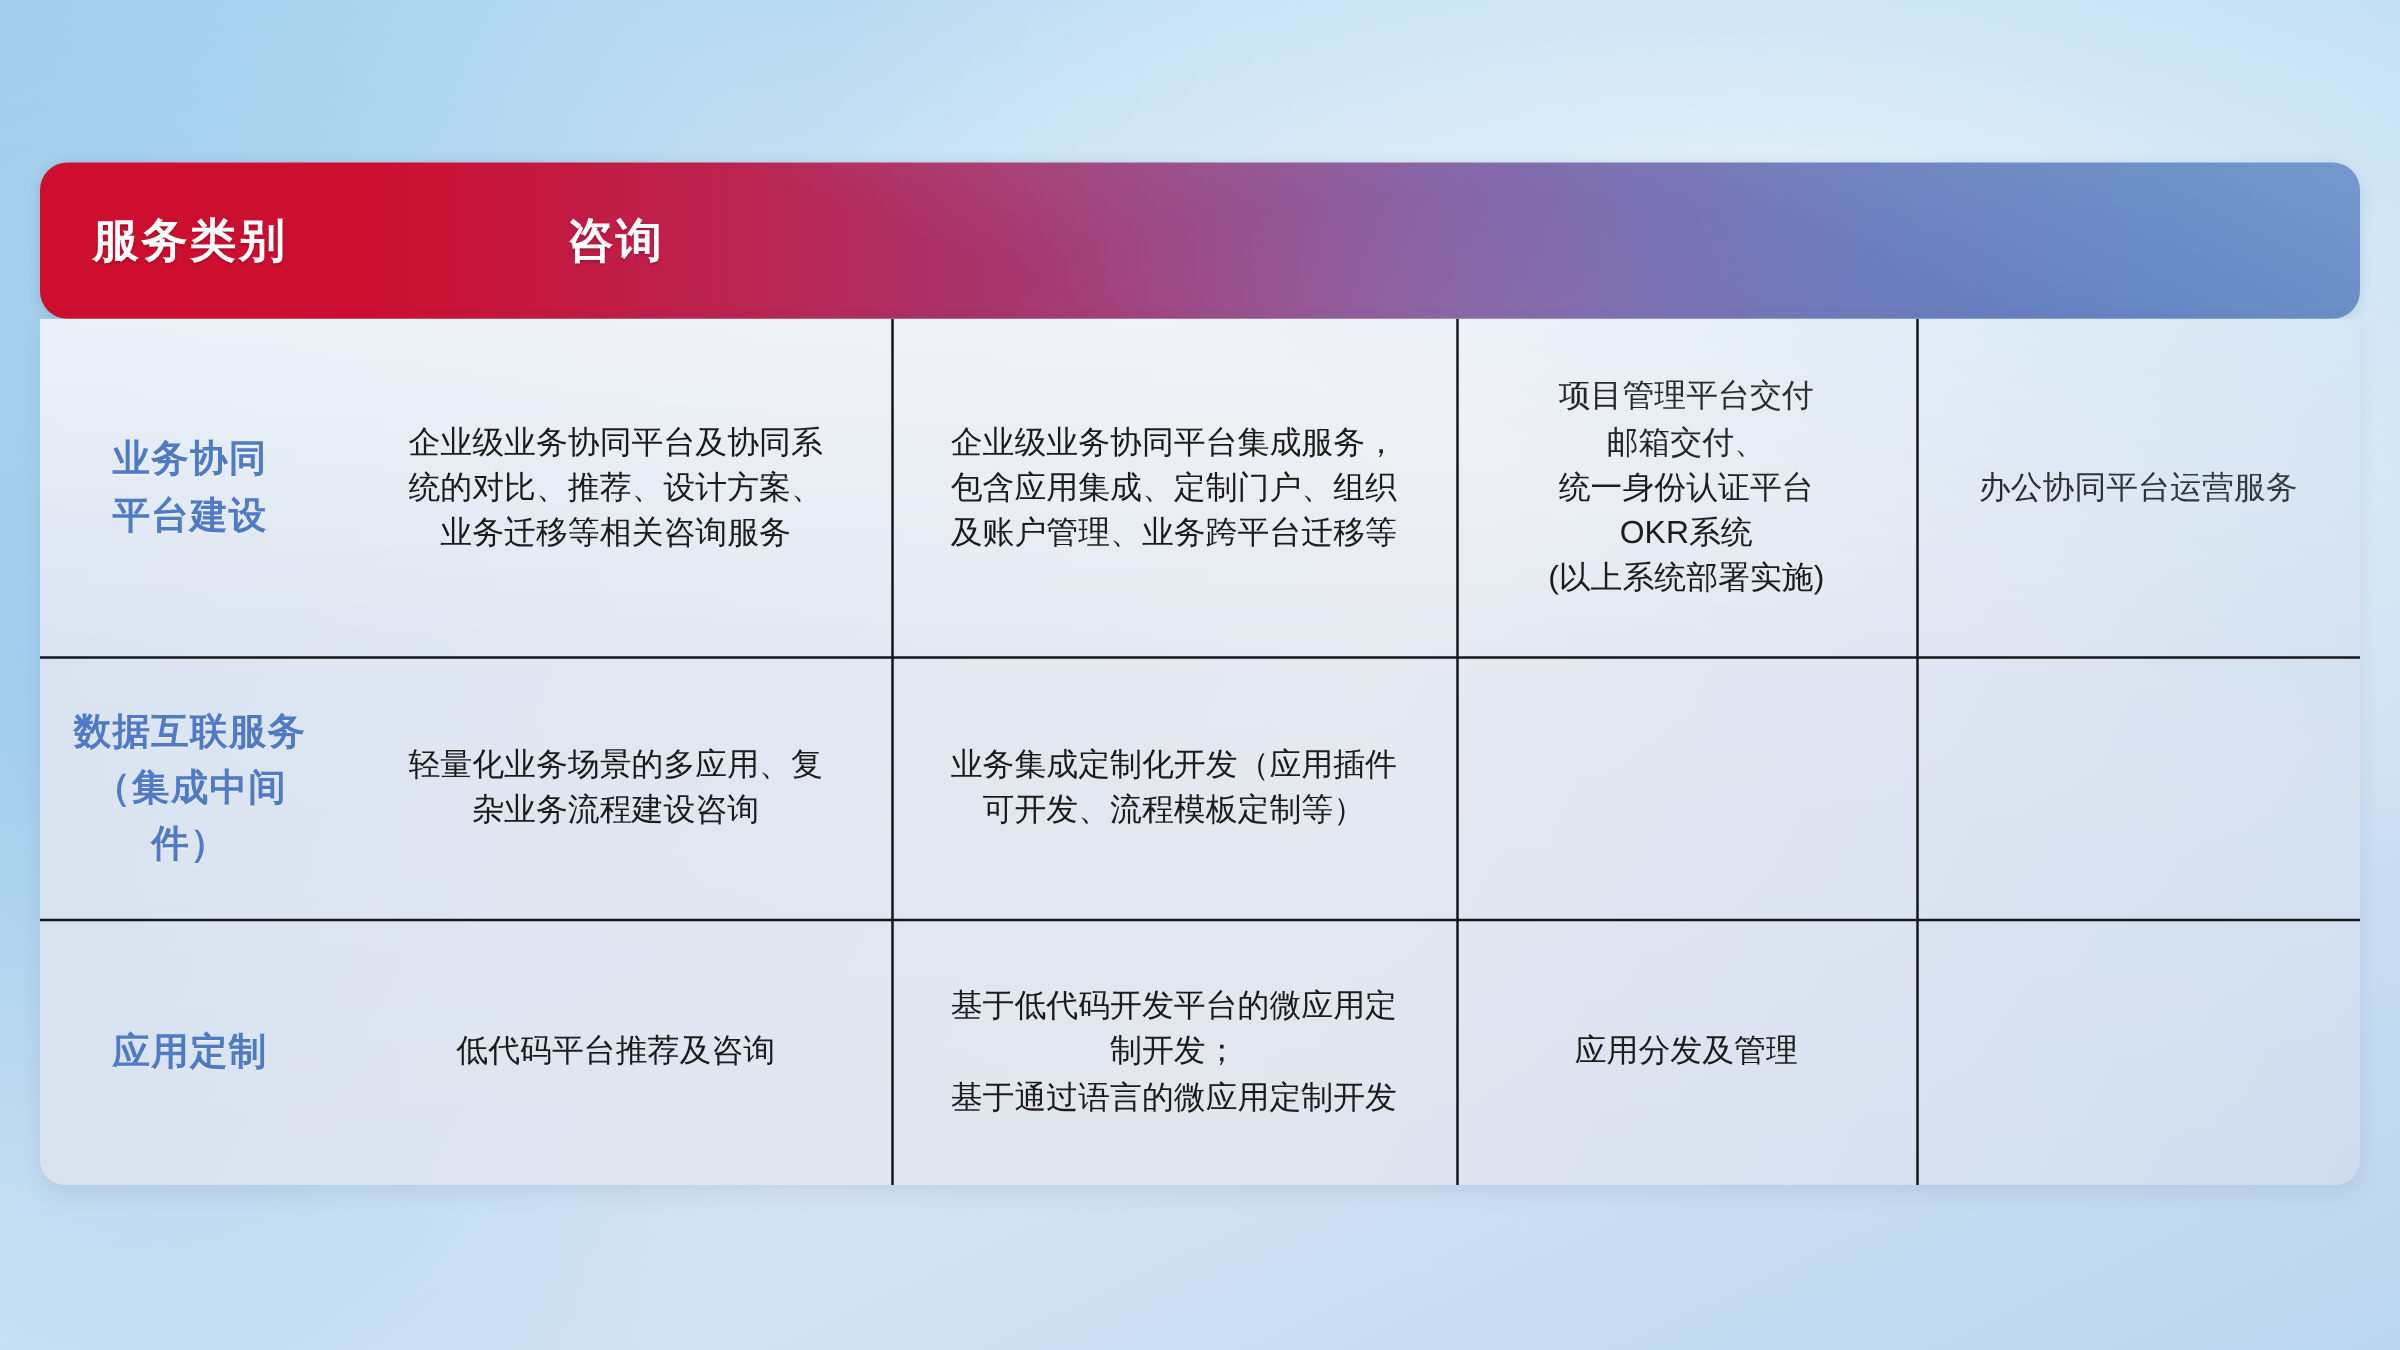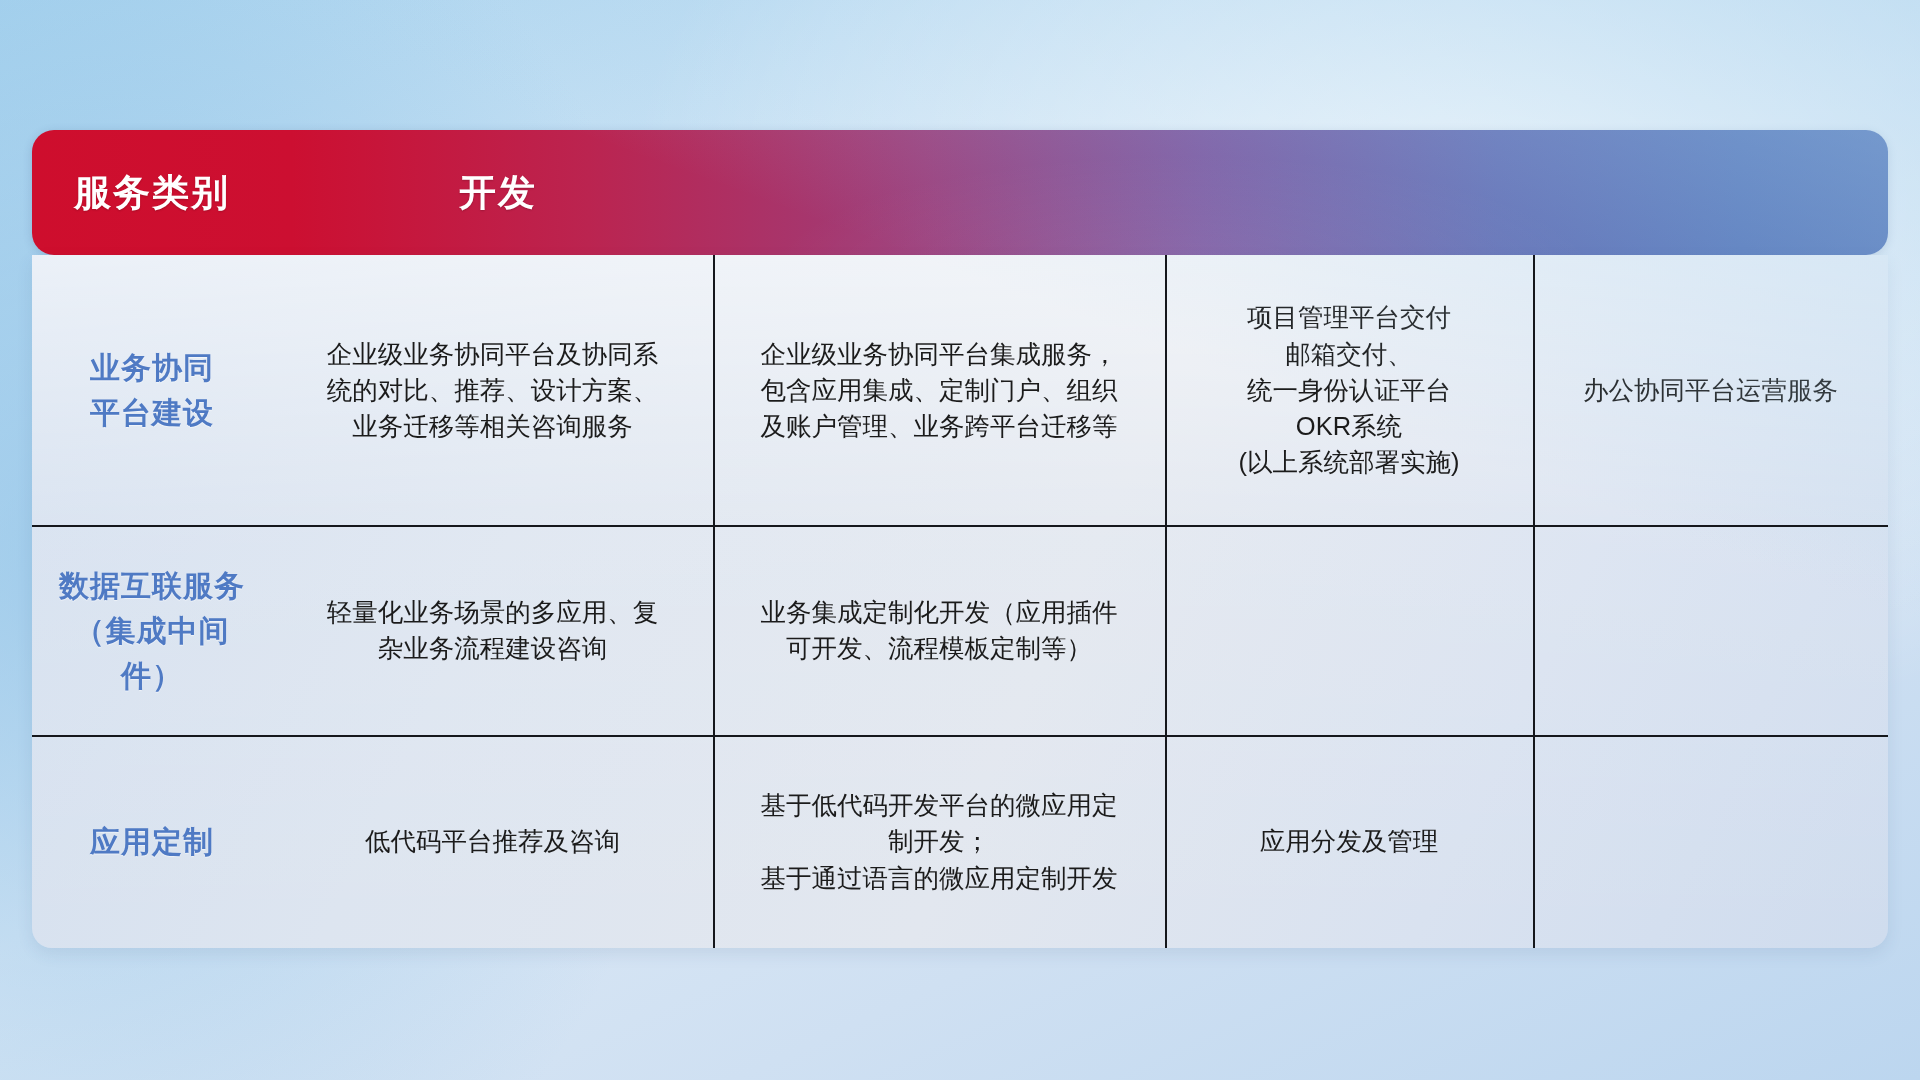--- a/index.html
+++ b/index.html
@@ -134,21 +134,21 @@
 </style>
 </head>
 <body>
 
 <div id="page">
 
   <div id="table-card">
 
     <div id="header-row">
       <div class="hcell c0">服务类别</div>
-      <div class="hcell c2">开发</div>
+      <div class="hcell c1">咨询</div>
     </div>
 
     <div id="body-grid">
 
       <div class="vrule" style="left:681px;  height:693px;"></div>
       <div class="vrule" style="left:1133px; height:693px;"></div>
       <div class="vrule" style="left:1501px; height:693px;"></div>
 
       <div class="hrule" style="top:270px;"></div>
       <div class="hrule" style="top:480px;"></div>

